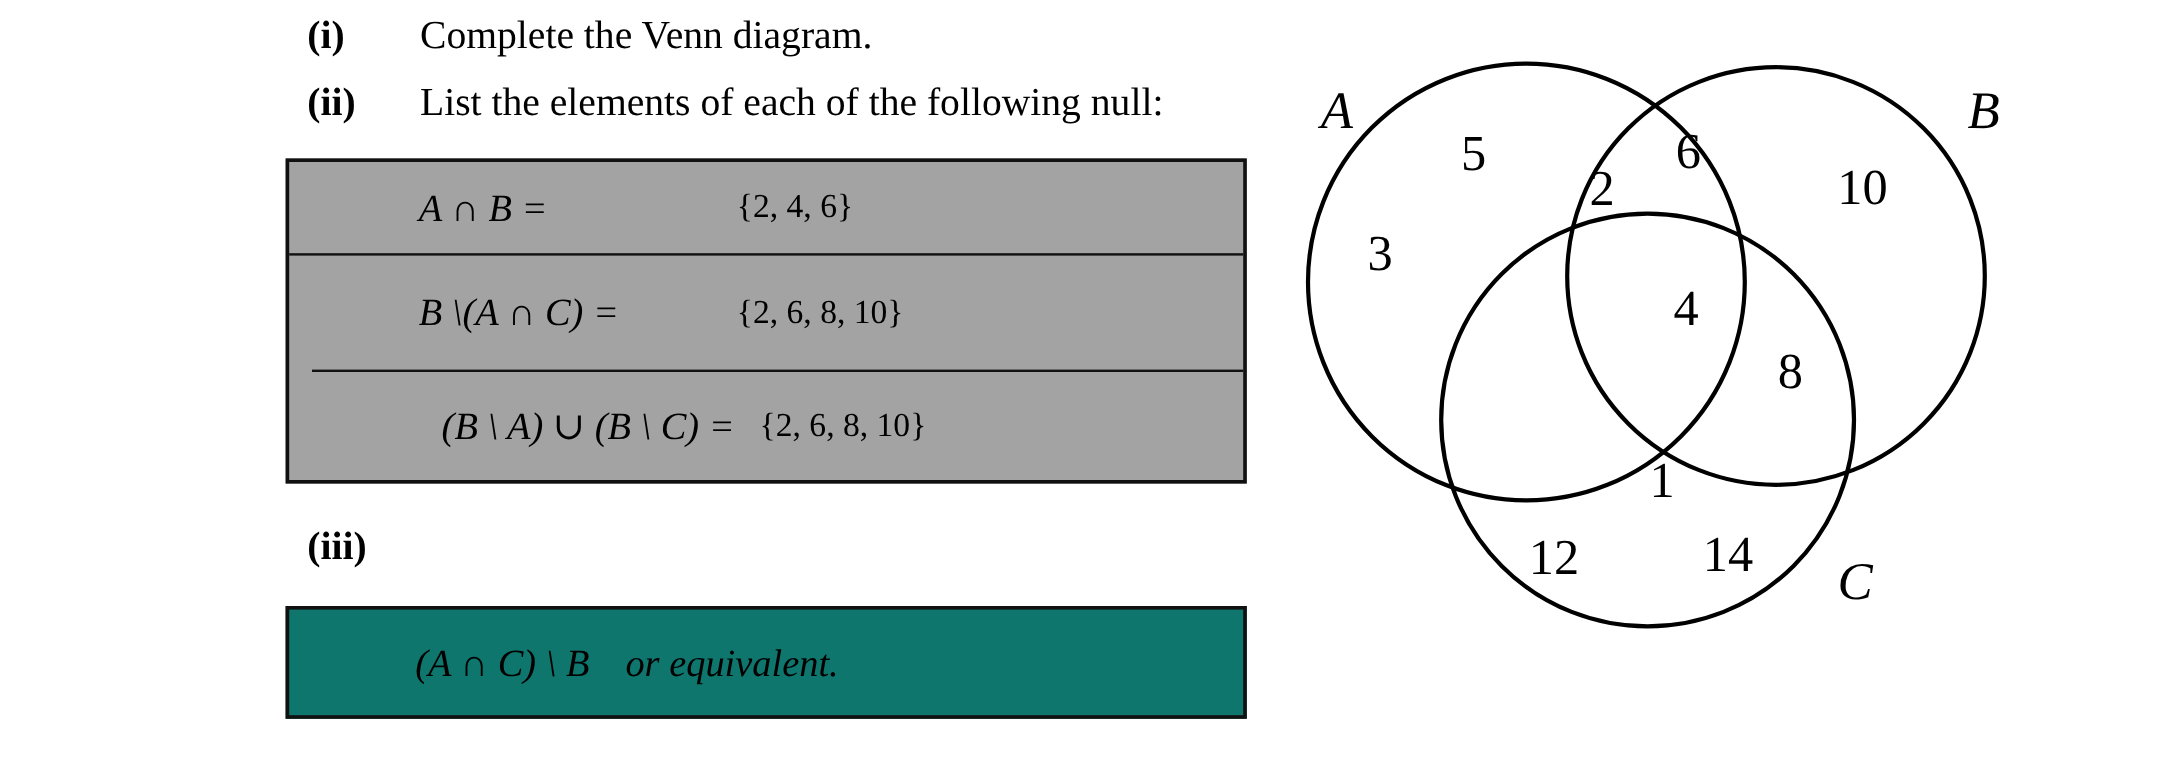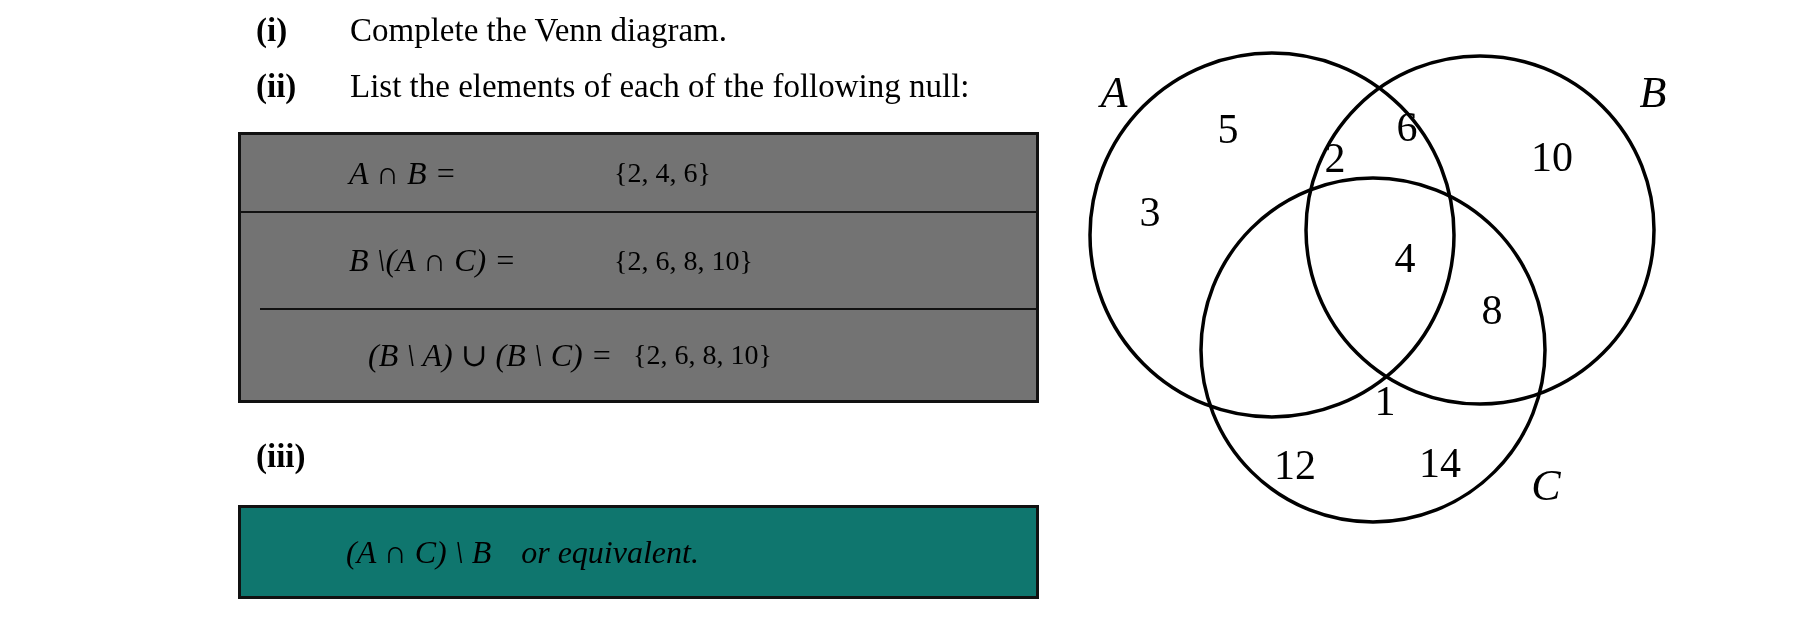--- a/index.html
+++ b/index.html
@@ -18,21 +18,21 @@
   .line-iii { top: 436px; }
   .qlabel { position: absolute; left: 256px; font-weight: bold; }
   .qtext  { position: absolute; left: 350px; white-space: nowrap; }
   .qtext .it { font-style: italic; }
 
   .answer-table {
     position: absolute; left: 238px; top: 132px;
     width: 801px; height: 271px;
     border: 3px solid #111111;
     box-sizing: border-box;
-    background: #737373;
+    background: #a3a3a3;
   }
   .trow { position: relative; display: flex; align-items: center; box-sizing: border-box; }
   .trow:nth-child(1) { height: 76px; }
   .trow:nth-child(2) { height: 97px; border-top: 2.5px solid #111111; }
   .trow:nth-child(3) { height: 92px; border-top: 2.5px solid #111111; margin-left: 19px; }
   .expr  { position: absolute; left: 108px; font-size: 32px; font-style: italic; white-space: nowrap; }
   .value { position: absolute; left: 373px; font-size: 28px; white-space: nowrap; }
 
   .answer-box {
     position: absolute; left: 238px; top: 505px;

